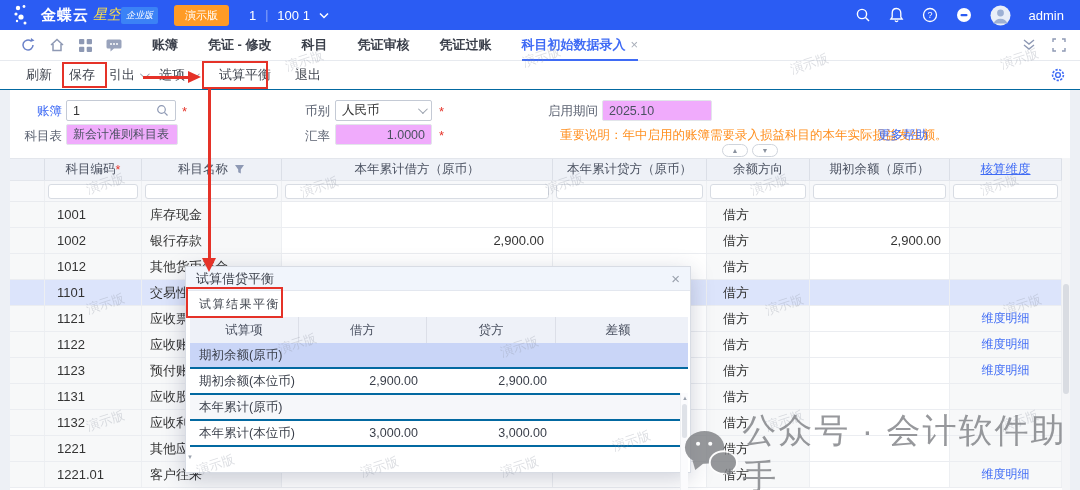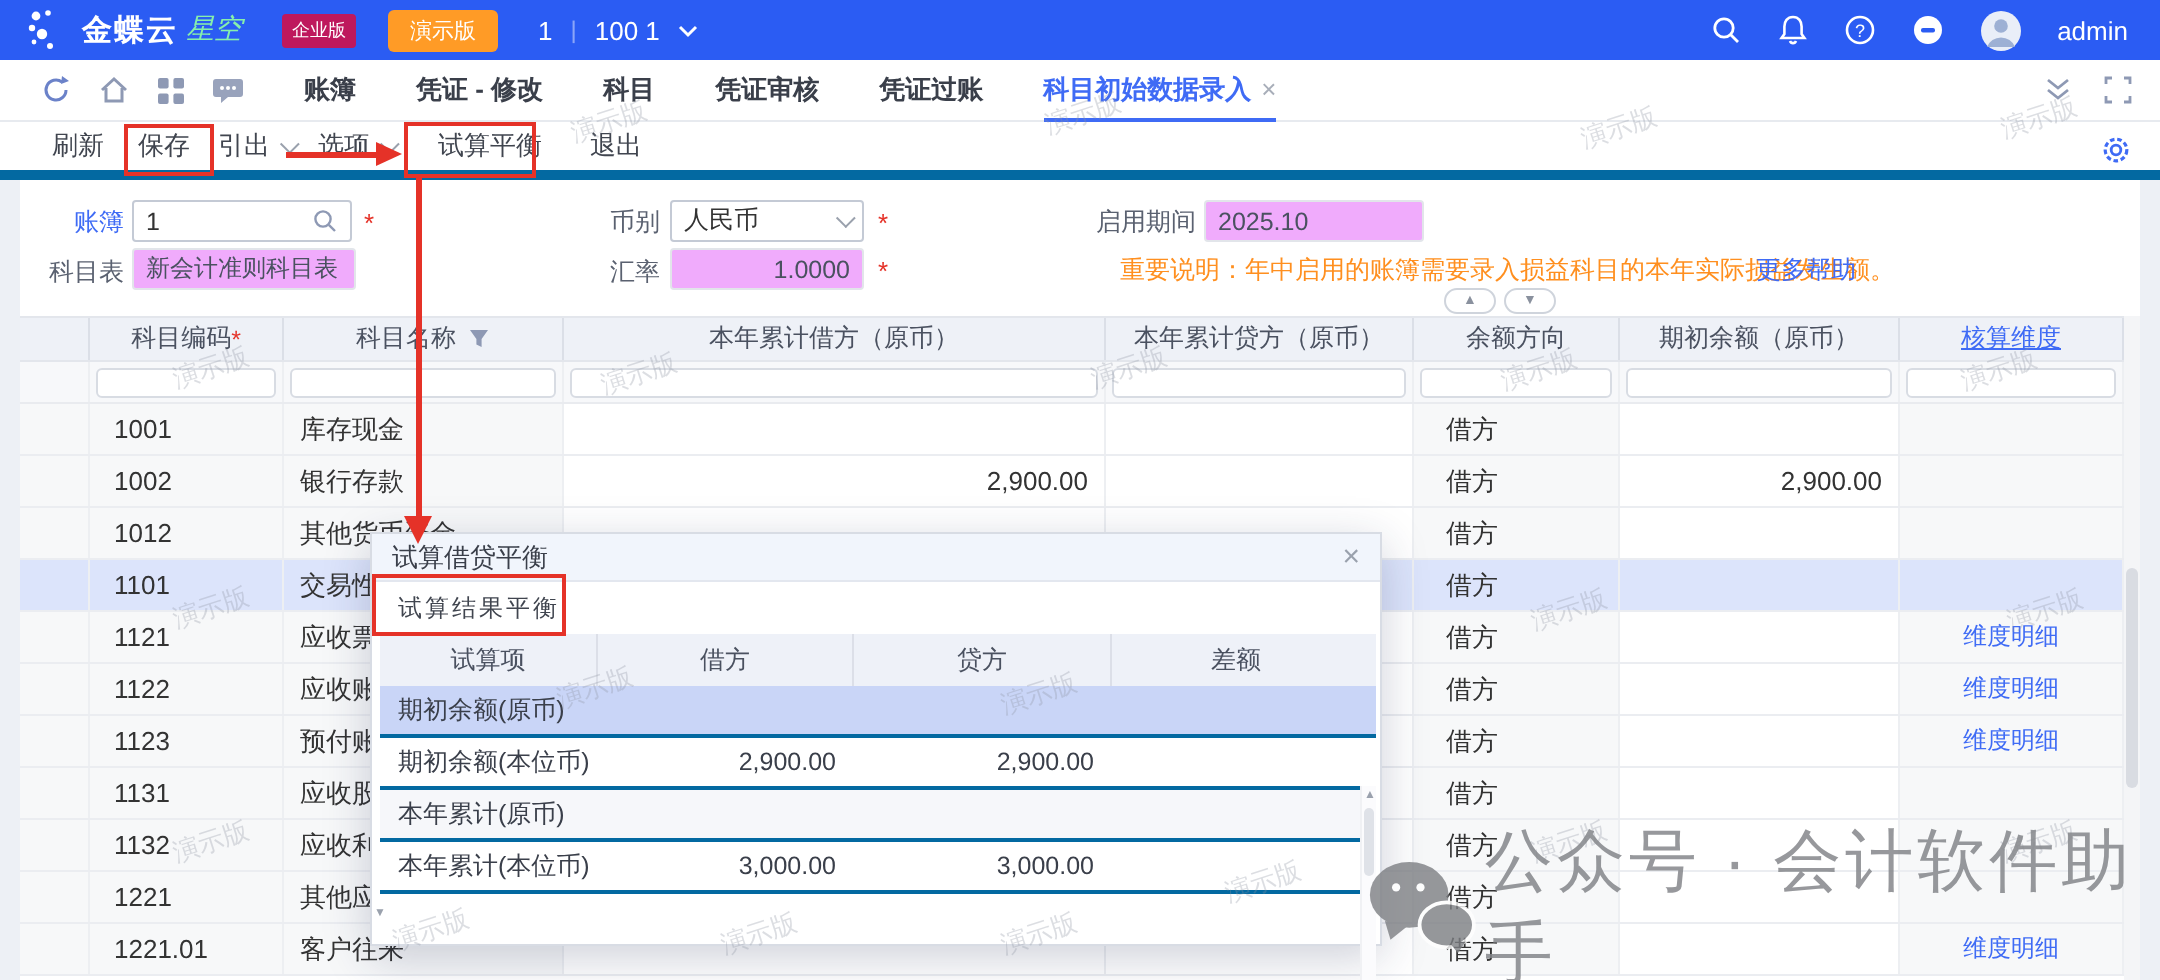--- a/index.html
+++ b/index.html
@@ -8,40 +8,40 @@
     width:1080px; height:490px; position:relative; overflow:hidden;
     font-family:"Liberation Sans","DejaVu Sans",sans-serif;
     font-size:13px; color:#333; background:#edf0f5;
   }
 
   
   .topbar { position:absolute; top:0; left:0; right:0; height:30px; background:#2b5cf3;
             display:flex; align-items:center; color:#fff; z-index:10; }
   .logo-dots { margin-left:12px; display:flex; align-items:center; }
   .brand { font-weight:bold; font-size:15px; margin-left:7px; letter-spacing:1px; }
-  .brand-sub { font-style:italic; font-size:14px; color:#86efac; margin-left:4px; }
-  .edition { background:#be185d; font-size:9px; padding:2px 5px; border-radius:2px; margin-left:20px; }
+  .brand-sub { font-style:italic; font-size:14px; color:#fde047; margin-left:4px; }
+  .edition { background:#3b82f6; font-size:9px; padding:2px 5px; border-radius:2px; margin-left:0; font-style:italic; }
   .demo-badge { background:#ff9b26; font-size:11px; padding:3px 11px; border-radius:3px; margin-left:16px; }
   .ws { margin-left:20px; display:flex; align-items:center; gap:9px; font-size:13px; }
   .ws .sep { opacity:.45; font-size:12px; }
   .topbar-right { margin-left:auto; display:flex; align-items:center; gap:18px; margin-right:16px; }
   .tb-username { font-size:13px; }
 
   
   .tabbar { position:absolute; top:30px; left:0; right:0; height:31px; background:#fff;
             border-bottom:1px solid #e7eaef; display:flex; align-items:center; z-index:9; }
   .nav-icons { display:flex; gap:13px; margin-left:20px; align-items:center; }
   .tab { margin-left:30px; font-size:13px; font-weight:bold; color:#3a3f4a; height:31px; line-height:30px; cursor:pointer; }
   .tab.active { color:#3f6bf5; border-bottom:2px solid #3f6bf5; }
   .tab-close { color:#a8aeb9; font-weight:normal; margin-left:5px; font-size:13px; }
   .tabbar-right { margin-left:auto; margin-right:14px; display:flex; gap:16px; align-items:center; }
 
   
   .toolbar { position:absolute; top:61px; left:0; right:0; height:29px; background:#fff;
-             border-bottom:5px solid #0369a1; display:flex; align-items:center; color:#40454f; z-index:8; }
+             border-bottom:1px solid #0369a1; display:flex; align-items:center; color:#40454f; z-index:8; }
   .tool { cursor:pointer; }
   .chev { display:inline-block; width:7px; height:7px; border-right:1.5px solid #9aa1ad;
           border-bottom:1.5px solid #9aa1ad; transform:rotate(45deg) translateY(-2px); margin-left:5px; }
   .gear { position:absolute; right:14px; top:6px; }
 
   
   .panel { position:absolute; top:90px; left:10px; right:10px; bottom:0; background:#fff; }
 
   
   .flabel { position:absolute; font-size:12.5px; color:#5a6170; text-align:right; width:52px; }

